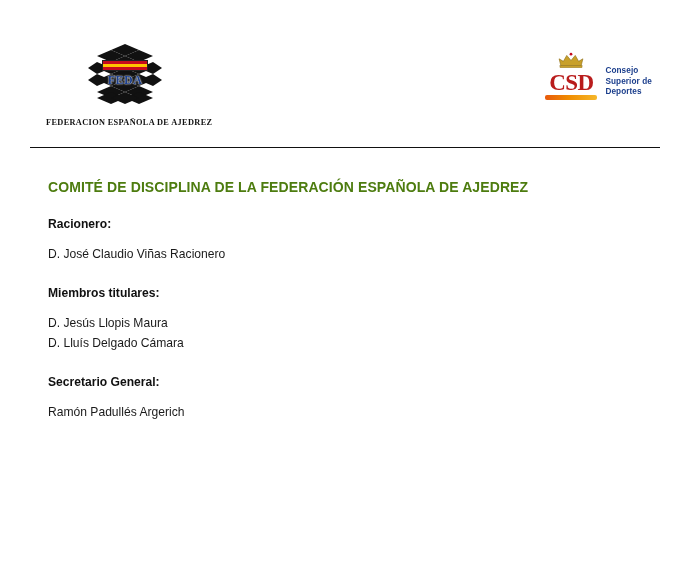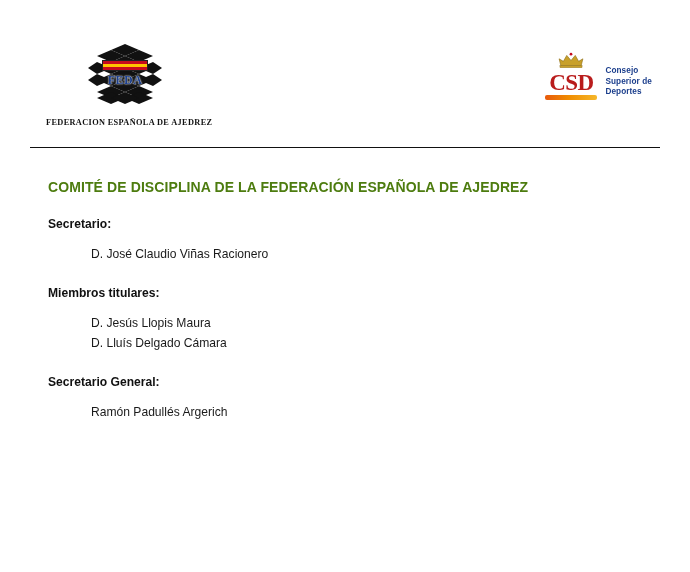--- a/index.html
+++ b/index.html
@@ -147,21 +147,20 @@
     margin-top: 22px;
   }
   .section-heading {
     font-size: 12.1px;
     font-weight: bold;
     color: #111;
     margin: 0;
   }
   .names {
     margin-top: 13px;
-    margin-left: 43px;
   }
   .name-line {
     font-size: 12.1px;
     line-height: 20px;
     color: #1a1a1a;
   }
 </style>
 </head>
 <body>
 
@@ -217,21 +216,21 @@
       </div>
     </div>
 
     <div class="rule"></div>
   </div>
 
   <div class="content">
     <div class="doc-title">COMITÉ DE DISCIPLINA DE LA FEDERACIÓN ESPAÑOLA DE AJEDREZ</div>
 
     <div class="section">
-      <div class="section-heading">Secretario:</div>
+      <div class="section-heading">Racionero:</div>
       <div class="names">
         <div class="name-line">D. José Claudio Viñas Racionero</div>
       </div>
     </div>
 
     <div class="section">
       <div class="section-heading">Miembros titulares:</div>
       <div class="names">
         <div class="name-line">D. Jesús Llopis Maura</div>
         <div class="name-line">D. Lluís Delgado Cámara</div>

